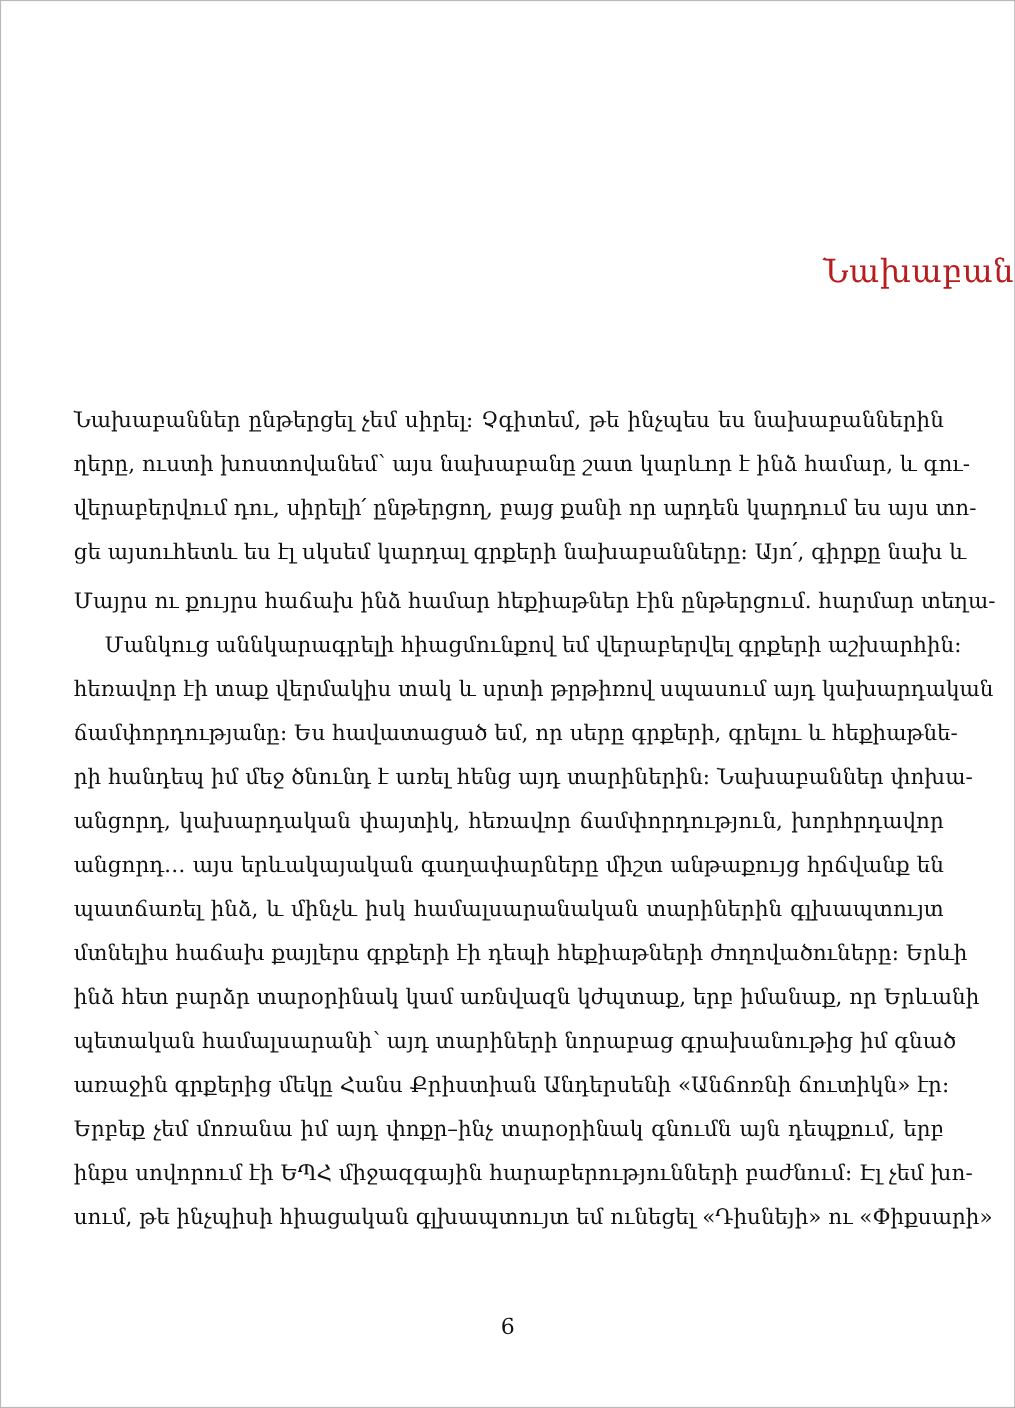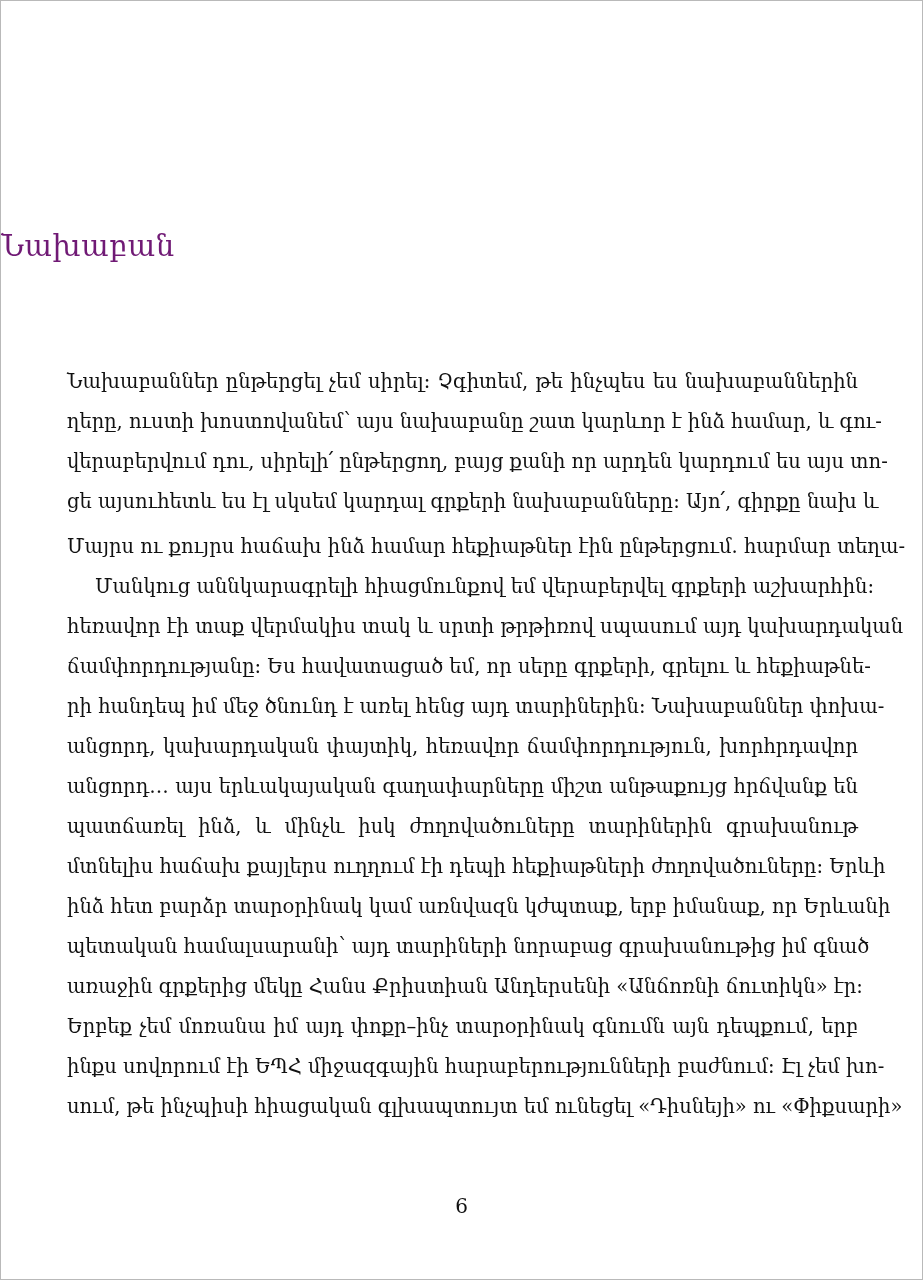--- a/index.html
+++ b/index.html
@@ -17,25 +17,25 @@
     font-family: "DejaVu Serif", "DejaVu Sans", serif;
     color: #111111;
     overflow: hidden;
   }
   .title {
     position: absolute;
     top: 228px;
     left: 0;
     width: 100%;
     margin: 0;
-    text-align: left;
+    text-align: right;
     font-size: 29px;
     font-weight: normal;
     letter-spacing: 0.5px;
-    color: #701a75;
+    color: #b91c1c;
   }
   .text-block {
     position: absolute;
     top: 356px;
     left: 61px;
     width: 801px;
   }
   .paragraph {
     margin: 5px;
     padding: 0;
@@ -79,22 +79,22 @@
         <div class="line">ցե այսուհետև ես էլ սկսեմ կարդալ գրքերի նախաբանները։ Այո՛, գիրքը նախ և</div>
       </div>
       <div class="paragraph">
         <div class="line">Մայրս ու քույրս հաճախ ինձ համար հեքիաթներ էին ընթերցում. հարմար տեղա-</div>
         <div class="line indent">Մանկուց աննկարագրելի հիացմունքով եմ վերաբերվել գրքերի աշխարհին։</div>
         <div class="line">հեռավոր էի տաք վերմակիս տակ և սրտի թրթիռով սպասում այդ կախարդական</div>
         <div class="line">ճամփորդությանը։ Ես հավատացած եմ, որ սերը գրքերի, գրելու և հեքիաթնե-</div>
         <div class="line">րի հանդեպ իմ մեջ ծնունդ է առել հենց այդ տարիներին։ Նախաբաններ փոխա-</div>
         <div class="line">անցորդ, կախարդական փայտիկ, հեռավոր ճամփորդություն, խորհրդավոր</div>
         <div class="line">անցորդ… այս երևակայական գաղափարները միշտ անթաքույց հրճվանք են</div>
-        <div class="line">պատճառել ինձ, և մինչև իսկ ժողովածուները տարիներին գրախանութ</div>
-        <div class="line">մտնելիս հաճախ քայլերս ուղղում էի դեպի հեքիաթների ժողովածուները։ Երևի</div>
+        <div class="line">պատճառել ինձ, և մինչև իսկ համալսարանական տարիներին գլխապտույտ</div>
+        <div class="line">մտնելիս հաճախ քայլերս գրքերի էի դեպի հեքիաթների ժողովածուները։ Երևի</div>
         <div class="line">ինձ հետ բարձր տարօրինակ կամ առնվազն կժպտաք, երբ իմանաք, որ Երևանի</div>
         <div class="line">պետական համալսարանի՝ այդ տարիների նորաբաց գրախանութից իմ գնած</div>
         <div class="line">առաջին գրքերից մեկը Հանս Քրիստիան Անդերսենի «Անճոռնի ճուտիկն» էր։</div>
         <div class="line">Երբեք չեմ մոռանա իմ այդ փոքր–ինչ տարօրինակ գնումն այն դեպքում, երբ</div>
         <div class="line">ինքս սովորում էի ԵՊՀ միջազգային հարաբերությունների բաժնում։ Էլ չեմ խո-</div>
         <div class="line">սում, թե ինչպիսի հիացական գլխապտույտ եմ ունեցել «Դիսնեյի» ու «Փիքսարի»</div>
       </div>
     </div>
 
   <div class="page-number">6</div>

